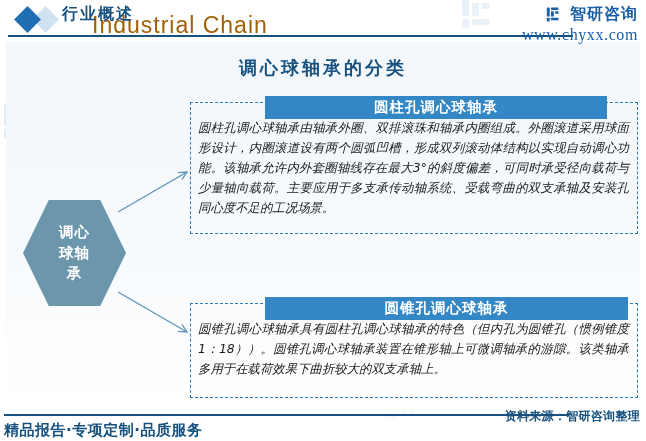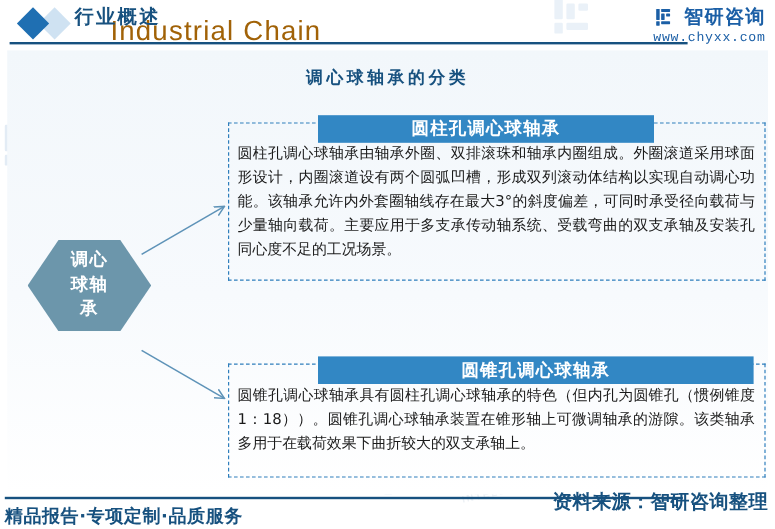--- a/index.html
+++ b/index.html
@@ -77,49 +77,49 @@
   .brand-mark {
     position: relative; width: 19px; height: 19px;
   }
   .brand-name {
     font-size: 16px; font-weight: 700; color: #1b5fa6;
     letter-spacing: 1px;
     font-family: "DejaVu Sans", sans-serif;
   }
   .brand-url {
     position: absolute; right: 8px; top: 26px;
-    font-size: 11px; color: #1b5fa6; letter-spacing: .6px;
-    font-family: Liberation Mono, monospace;
+    font-size: 16px; color: #1b5fa6; letter-spacing: .6px;
+    font-family: Liberation Serif, serif;
     z-index: 6;
   }
 
   
   .panel {
     position: absolute; left: 6px; top: 42px;
     width: 634px; height: 370px;
     z-index: 3;
   }
   .panel-bg {
     position: absolute; inset: 0;
     background: linear-gradient(180deg,#f2f7fb 0%, #f7fafd 55%, #ffffff 100%);
     z-index: 0;
   }
   .panel-title {
     position: absolute; left: 0; top: 14px; width: 634px;
     text-align: center;
-    font-size: 14px; font-weight: 700; color: #17517f;
+    font-size: 18px; font-weight: 700; color: #17517f;
     letter-spacing: 3px;
     font-family: "DejaVu Sans", sans-serif;
     z-index: 4;
   }
 
   
   .hex {
     position: absolute; left: 23px; top: 200px;
-    width: 103px; height: 76px;
+    width: 103px; height: 106px;
     background: #6c96ab;
     clip-path: polygon(25% 0%, 75% 0%, 100% 50%, 75% 100%, 25% 100%, 0% 50%);
     display: flex; flex-direction: column;
     align-items: center; justify-content: center;
     z-index: 6;
   }
   .hex-label {
     color: #ffffff; font-size: 14.5px; font-weight: 700;
     line-height: 1.42; text-align: center; letter-spacing: 1px;
     font-family: "DejaVu Sans", sans-serif;
@@ -127,20 +127,21 @@
 
   
   .connectors { position: absolute; inset: 0; z-index: 5; pointer-events: none; }
 
   
   .card {
     position: absolute;
     border: 1.4px dashed #2e7ebc;
     background: transparent;
     z-index: 4;
+    font-style: italic;
   }
   .card-body {
     padding: 15px 8px 6px 7px;
     font-size: 12.4px;
     line-height: 1.62;
     color: #1a1a1a;
     letter-spacing: 0px;
     text-align: justify;
     font-family: "DejaVu Sans", sans-serif;
   }
@@ -165,21 +166,21 @@
   }
   .foot-left {
     position: absolute; left: 4px; top: 421px;
     font-size: 15px; font-weight: 700; color: #17517f;
     letter-spacing: .5px;
     font-family: "DejaVu Sans", sans-serif;
     z-index: 6;
   }
   .foot-right {
     position: absolute; right: 6px; top: 408px;
-    font-size: 16px; font-weight: 700; color: #17517f;
+    font-size: 12px; font-weight: 700; color: #17517f;
     letter-spacing: .3px;
     font-family: "DejaVu Sans", sans-serif;
     z-index: 6;
   }
 </style>
 </head>
 <body>
 
 <div id="page">
 
@@ -289,21 +290,21 @@
 
   <div class="hex">
     <span class="hex-label">调心</span>
     <span class="hex-label">球轴</span>
     <span class="hex-label">承</span>
   </div>
 
   <div class="card" style="left:190px; top:102px; width:448px; height:132px;">
     <div class="card-body">圆柱孔调心球轴承由轴承外圈、双排滚珠和轴承内圈组成。外圈滚道采用球面形设计，内圈滚道设有两个圆弧凹槽，形成双列滚动体结构以实现自动调心功能。该轴承允许内外套圈轴线存在最大3°的斜度偏差，可同时承受径向载荷与少量轴向载荷。主要应用于多支承传动轴系统、受载弯曲的双支承轴及安装孔同心度不足的工况场景。</div>
   </div>
-  <div class="card-head" style="left:265px; top:96px; width:280px;">圆柱孔调心球轴承</div>
+  <div class="card-head" style="left:265px; top:96px; width:342px;">圆柱孔调心球轴承</div>
 
   <div class="card" style="left:190px; top:303px; width:448px; height:95px;">
     <div class="card-body">圆锥孔调心球轴承具有圆柱孔调心球轴承的特色（但内孔为圆锥孔（惯例锥度1：18））。圆锥孔调心球轴承装置在锥形轴上可微调轴承的游隙。该类轴承多用于在载荷效果下曲折较大的双支承轴上。</div>
   </div>
   <div class="card-head" style="left:265px; top:297px; width:363px;">圆锥孔调心球轴承</div>
 
   <div class="foot-rule"></div>
   <div class="foot-left">精品报告·专项定制·品质服务</div>
   <div class="foot-right">资料来源：智研咨询整理</div>
 

